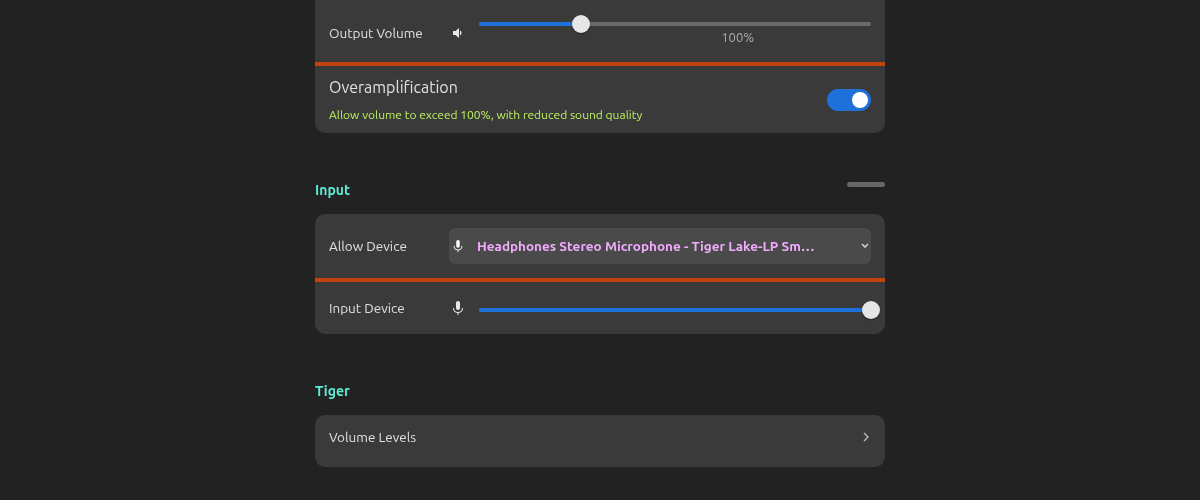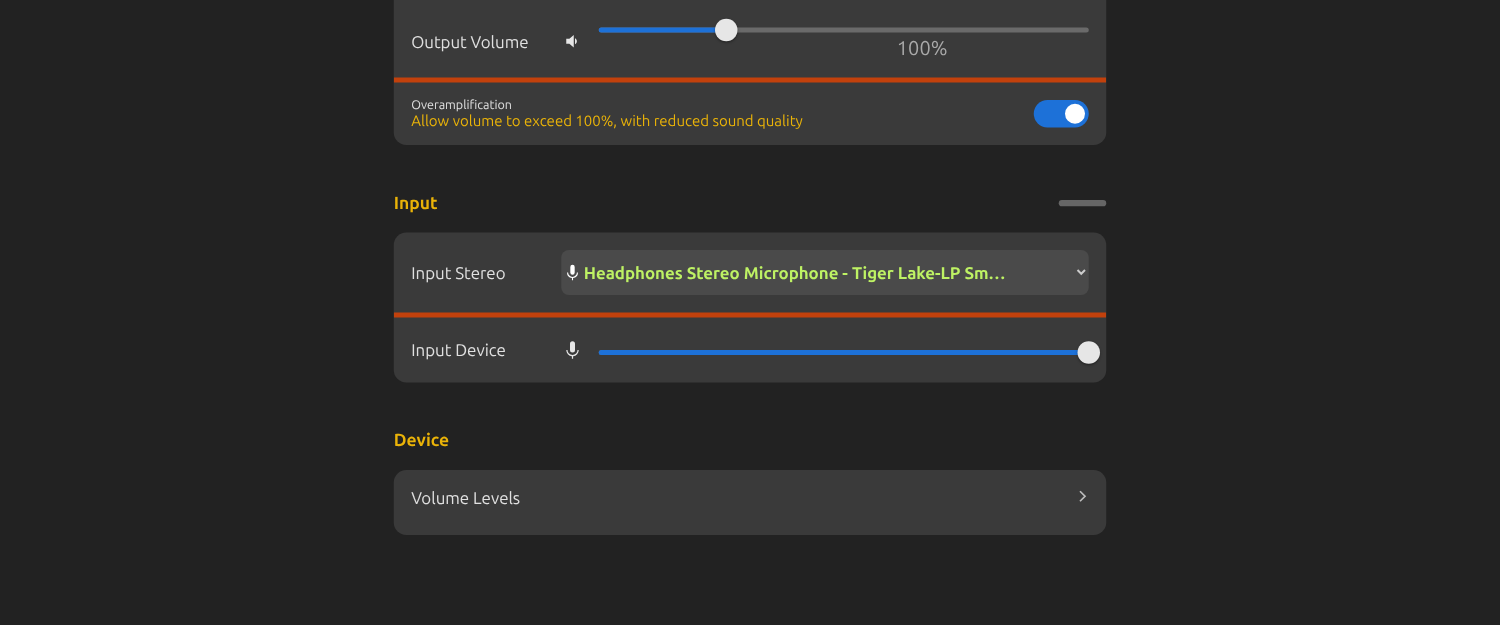--- a/index.html
+++ b/index.html
@@ -24,21 +24,22 @@
       display: flex;
       justify-content: space-between;
       align-items: center;
       padding: 8px 0;
       margin-top: 30px;
       margin-bottom: 8px;
     }
     .section-header h3 {
       font-size: 14px;
       font-weight: 700;
-      color: #eab308;
+      color: #5eead4;
+      margin-top: 11px;
     }
     .level-bar {
       width: 38px;
       height: 5px;
       background: #666;
       border-radius: 3px;
     }
     .row {
       display: flex;
       align-items: center;
@@ -92,39 +93,39 @@
       width: 18px;
       height: 18px;
       background: #e6e6e6;
       border-radius: 50%;
       top: 50%;
       transform: translate(-50%, -50%);
       box-shadow: 0 1px 2px rgba(0,0,0,.4);
     }
     .slider-tick-label {
       position: absolute;
-      font-size: 16px;
+      font-size: 13px;
       color: #aaa;
       transform: translateX(-50%);
       top: 12px;
     }
     .balance-thumb {
       position: absolute;
       top: 50%;
       transform: translate(-50%, -45%);
     }
     .overamp-row {
       display: flex;
       align-items: center;
       justify-content: space-between;
       padding: 12px 14px;
     }
     .overamp-text { display: flex; flex-direction: column; }
-    .overamp-title { font-size: 10px; color: #e0e0e0; }
-    .overamp-sub { font-size: 12px; color: #eab308; margin-top: 2px; }
+    .overamp-title { font-size: 16px; color: #e0e0e0; }
+    .overamp-sub { font-size: 12px; color: #bef264; margin-top: 12px; }
     .toggle {
       width: 44px;
       height: 22px;
       background: #1d71d8;
       border-radius: 11px;
       position: relative;
       cursor: pointer;
     }
     .toggle-knob {
       position: absolute;
@@ -135,24 +136,25 @@
       top: 3px;
       right: 3px;
     }
     .dropdown {
       flex: 1;
       background: #4a4a4a;
       border-radius: 6px;
       padding: 9px 0;
       display: flex;
       align-items: center;
+      gap: 10px;
       cursor: pointer;
       font-size: 13.5px;
       font-weight: 600;
-      color: #bef264;
+      color: #f0abfc;
     }
     .dropdown-text {
       flex: 1;
       white-space: nowrap;
       overflow: hidden;
       text-overflow: ellipsis;
     }
     .chevron {
       flex-shrink: 0;
     }
@@ -221,21 +223,21 @@
     </div>
   </div>
 
   <div class="section-header">
     <h3>Input</h3>
     <div class="level-bar"></div>
   </div>
 
   <div class="section-group">
     <div class="row">
-      <div class="row-label">Input Stereo</div>
+      <div class="row-label">Allow Device</div>
       <div class="row-content">
         <div class="dropdown">
           <span class="icon">
             <svg viewBox="0 0 16 16" width="14" height="14" fill="#fff">
                 <path d="M8 1a2 2 0 0 0-2 2v5a2 2 0 1 0 4 0V3a2 2 0 0 0-2-2zM4 8a4 4 0 0 0 8 0h1a5 5 0 0 1-4.5 4.97V15h-1v-2.03A5 5 0 0 1 3 8h1z"></path>
               </svg>
           </span>
           <span class="dropdown-text">Headphones Stereo Microphone - Tiger Lake-LP Sm…</span>
           <span class="chevron">
             <svg width="12" height="12" viewBox="0 0 12 12" fill="none" stroke="#ccc" stroke-width="1.6">
@@ -258,21 +260,21 @@
           <div class="slider-track">
             <div class="slider-fill" style="width:100%"></div>
             <div class="slider-thumb" style="left:100%"></div>
           </div>
         </div>
       </div>
     </div>
   </div>
 
   <div class="section-header">
-    <h3>Device</h3>
+    <h3>Tiger</h3>
   </div>
 
   <div class="section-group">
     <div class="nav-row">
       <span class="nav-row-label">Volume Levels</span>
       <span>
         <svg width="10" height="14" viewBox="0 0 10 14" fill="none" stroke="#bbb" stroke-width="1.4">
             <path d="M3 3l4 4-4 4"></path>
           </svg>
       </span>

